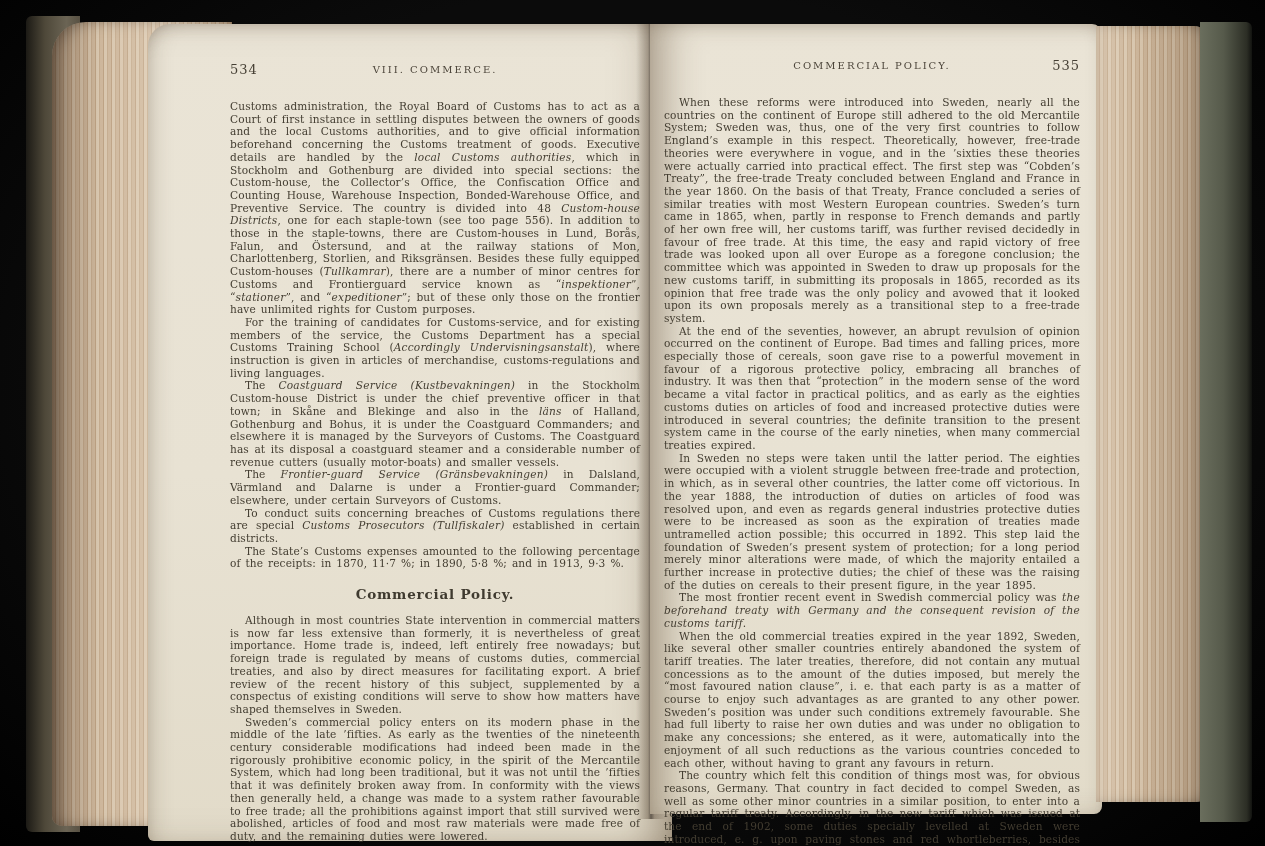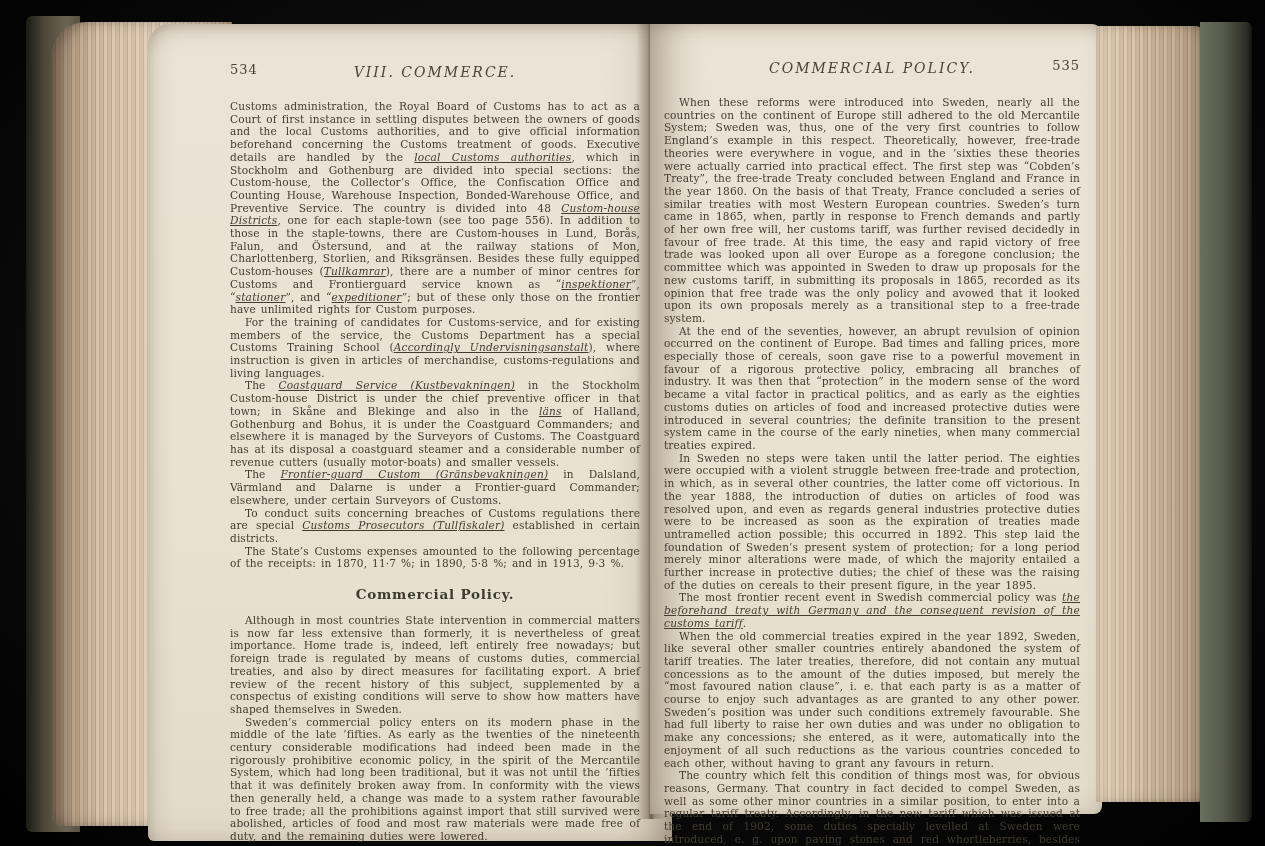--- a/index.html
+++ b/index.html
@@ -65,35 +65,35 @@
     position:absolute;left:636px;top:24px;width:30px;height:795px;
     background:linear-gradient(90deg,rgba(50,32,15,0) 0%,rgba(50,32,15,.30) 40%,rgba(18,10,4,.55) 50%,rgba(50,32,15,.28) 62%,rgba(50,32,15,0) 100%);
     pointer-events:none;
   }
   
   .text-col-left{position:absolute;left:82px;top:40px;width:410px;}
   .text-col-right{position:absolute;left:14px;top:36px;width:416px;}
   .page-head{position:relative;height:16px;margin-bottom:20px;}
   .runhead{
     display:block;text-align:center;
-    font-size:14px;letter-spacing:2px;color:#4c453a;font-style:italic;
+    font-size:10px;letter-spacing:2px;color:#4c453a;
   }
   .pageno{position:absolute;top:-2px;font-size:13px;color:#453f34;letter-spacing:1px;}
   .pageno.pn-left{left:0;}
   .pageno.pn-right{right:0;margin-left:8px;}
   .body{text-align:justify;}
   .para{
     margin:0;
     font-size:10.6px;line-height:12.7px;
     text-indent:15px;
     letter-spacing:.1px;
     word-spacing:1.5px;
   }
   .para.noindent{text-indent:0;}
-  .para i{letter-spacing:.2px;text-decoration:underline;}
+  .para i{letter-spacing:.2px;}
   .section-heading{
     margin:16px 0 12px 0;
     text-align:center;
     font-size:13.5px;font-weight:bold;letter-spacing:.8px;color:#3f3a2f;
   }
 </style>
 </head>
 <body>
 
 <div class="scene">
@@ -103,21 +103,21 @@
   <div class="page page-left">
     <div class="text-col-left">
       <div class="page-head">
         <span class="pageno pn-left">534</span>
         <span class="runhead">VIII.   COMMERCE.</span>
       </div>
       <div class="body">
           <p class="para noindent"><span>Customs administration, the Royal Board of Customs has to act as a Court of first instance in settling disputes between the owners of goods and the local Customs authorities, and to give official information beforehand concerning the Customs treatment of goods.  Executive details are handled by the </span><i>local Customs authorities</i><span>, which in Stockholm and Gothenburg are divided into special sections: the Custom-house, the Collector’s Office, the Confiscation Office and Counting House, Warehouse Inspection, Bonded-Warehouse Office, and Preventive Service. The country is divided into 48 </span><i>Custom-house Districts</i><span>, one for each staple-town (see too page 556).  In addition to those in the staple-towns, there are Custom-houses in Lund, Borås, Falun, and Östersund, and at the railway stations of Mon, Charlottenberg, Storlien, and Riksgränsen. Besides these fully equipped Custom-houses (</span><i>Tullkamrar</i><span>), there are a number of minor centres for Customs and Frontierguard service known as “</span><i>inspektioner</i><span>”, “</span><i>stationer</i><span>”, and “</span><i>expeditioner</i><span>”; but of these only those on the frontier have unlimited rights for Custom purposes.</span></p>
           <p class="para"><span>For the training of candidates for Customs-service, and for existing members of the service, the Customs Department has a special Customs Training School (</span><i>Accordingly Undervisningsanstalt</i><span>), where instruction is given in articles of merchandise, customs-regulations and living languages.</span></p>
           <p class="para"><span>The </span><i>Coastguard Service (Kustbevakningen)</i><span> in the Stockholm Custom-house District is under the chief preventive officer in that town; in Skåne and Blekinge and also in the </span><i>läns</i><span> of Halland, Gothenburg and Bohus, it is under the Coastguard Commanders; and elsewhere it is managed by the Surveyors of Customs. The Coastguard has at its disposal a coastguard steamer and a considerable number of revenue cutters (usually motor-boats) and smaller vessels.</span></p>
-          <p class="para"><span>The </span><i>Frontier-guard Custom (Gränsbevakningen)</i><span> in Dalsland, Värmland and Dalarne is under a Frontier-guard Commander; elsewhere, under certain Surveyors of Customs.</span></p>
+          <p class="para"><span>The </span><i>Frontier-guard Service (Gränsbevakningen)</i><span> in Dalsland, Värmland and Dalarne is under a Frontier-guard Commander; elsewhere, under certain Surveyors of Customs.</span></p>
           <p class="para"><span>To conduct suits concerning breaches of Customs regulations there are special </span><i>Customs Prosecutors (Tullfiskaler)</i><span> established in certain districts.</span></p>
           <p class="para"><span>The State’s Customs expenses amounted to the following percentage of the receipts: in 1870, 11·7 %; in 1890, 5·8 %; and in 1913, 9·3 %.</span></p>
         </div>
       <h2 class="section-heading">Commercial Policy.</h2>
       <div class="body">
           <p class="para"><span>Although in most countries State intervention in commercial matters is now far less extensive than formerly, it is nevertheless of great importance.  Home trade is, indeed, left entirely free nowadays; but foreign trade is regulated by means of customs duties, commercial treaties, and also by direct measures for facilitating export.  A brief review of the recent history of this subject, supplemented by a conspectus of existing conditions will serve to show how matters have shaped themselves in Sweden.</span></p>
           <p class="para"><span>Sweden’s commercial policy enters on its modern phase in the middle of the late ’fifties.  As early as the twenties of the nineteenth century considerable modifications had indeed been made in the rigorously prohibitive economic policy, in the spirit of the Mercantile System, which had long been traditional, but it was not until the ’fifties that it was definitely broken away from.  In conformity with the views then generally held, a change was made to a system rather favourable to free trade; all the prohibitions against import that still survived were abolished, articles of food and most raw materials were made free of duty, and the remaining duties were lowered.</span></p>
         </div>
     </div>
   </div>

